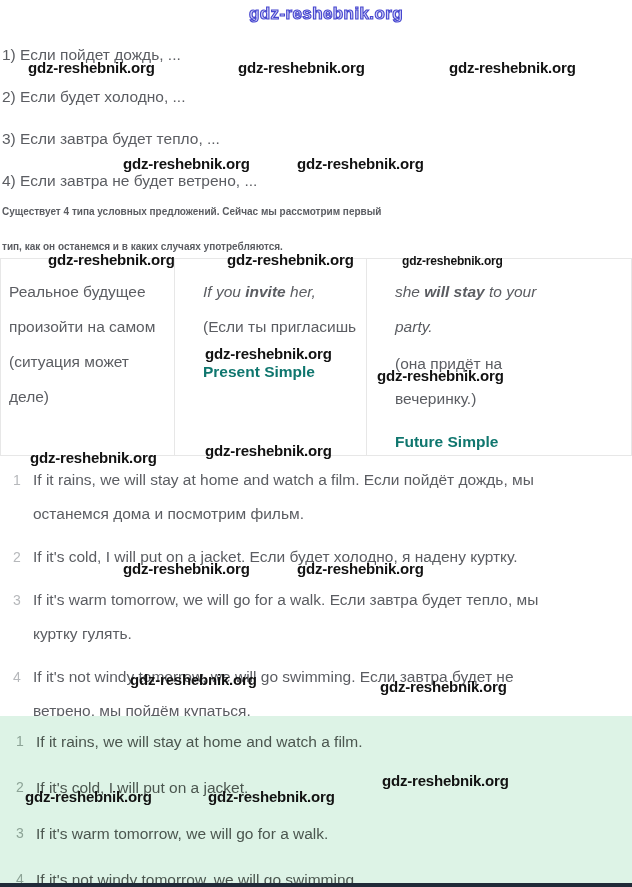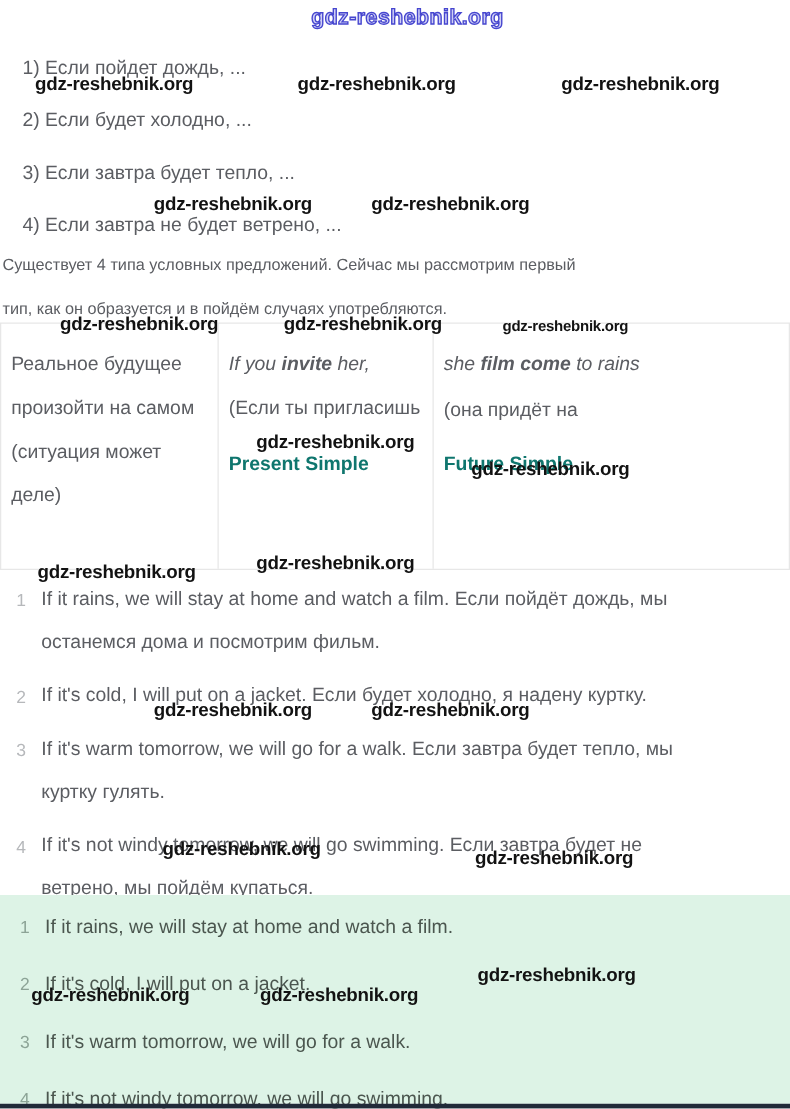--- a/index.html
+++ b/index.html
@@ -13,29 +13,29 @@
     letter-spacing:-0.2px; white-space:nowrap;
   }
   .wm.small { font-size:12px; }
   
   .wm-top {
     position:absolute; top:4px; left:50%; transform:translateX(-50%);
     font-size:17px; font-weight:700; letter-spacing:.4px;
     color:#cfcff5; -webkit-text-stroke:1.1px #4646cf; white-space:nowrap;
   }
   
-  .intro { position:absolute; top:34px; left:18px; }
+  .intro { position:absolute; top:34px; left:2px; }
   .intro-line { font-size:15.5px; color:#5b5d62; line-height:42px; white-space:nowrap; }
   
   .para { position:absolute; top:194px; left:2px; }
-  .para-line { font-size:13px; color:#5b5d62; line-height:35px; white-space:nowrap; }
+  .para-line { font-size:10px; color:#5b5d62; line-height:35px; white-space:nowrap;font-weight:bold; }
   
   .gtable {
     position:absolute; top:258px; left:0; width:630px; height:196px;
-    border:1px solid #e7e7e7; display:grid; grid-template-columns:174px 172px 1fr;
+    border:1px solid #e7e7e7; display:grid; grid-template-columns:174px 172px 1fr;gap:20px;
   }
   .gcell {
     border-right:1px solid #e7e7e7; padding:15px 8px 0 8px;
     font-size:15.5px; color:#5b5d62; line-height:35px; overflow:hidden;
   }
   .gcell:last-child { border-right:none; }
   .example { font-style:italic; }
   .bold-seg { font-weight:700; }
   .tense { font-weight:700; color:#0f766e; margin-top:10px; }
   .t-gap { margin-top:2px; }
@@ -66,38 +66,40 @@
 
   <div class="intro">
     <div class="intro-line">1) Если пойдет дождь, ...</div>
     <div class="intro-line">2) Если будет холодно, ...</div>
     <div class="intro-line">3) Если завтра будет тепло, ...</div>
     <div class="intro-line">4) Если завтра не будет ветрено, ...</div>
   </div>
 
   <div class="para">
     <div class="para-line">Существует 4 типа условных предложений. Сейчас мы рассмотрим первый</div>
-    <div class="para-line">тип, как он образуется и в пойдём случаях употребляются.</div>
+    <div class="para-line">тип, как он останемся и в каких случаях употребляются.</div>
   </div>
 
   <div class="gtable">
     <div class="gcell">
       <div>Реальное будущее</div>
       <div>произойти на самом</div>
       <div>(ситуация может</div>
       <div>деле)</div>
     </div>
     <div class="gcell">
       <div class="example"><span>If you </span><span class="bold-seg">invite</span><span> her,</span></div>
       <div>(Если ты пригласишь</div>
       <div class="tense">Present Simple</div>
     </div>
     <div class="gcell">
-      <div class="example"><span>she </span><span class="bold-seg">film come</span><span> to rains</span></div>
+      <div class="example"><span>she </span><span class="bold-seg">will stay</span><span> to your</span></div>
+      <div class="example">party.</div>
       <div class="t-gap">(она придёт на</div>
+      <div>вечеринку.)</div>
       <div class="tense t-gap2">Future Simple</div>
     </div>
   </div>
 
   <div class="examples">
     <div class="ex-row">
       <div class="ex-num">1</div>
       <div class="ex-text">
         <div class="ex-line">If it rains, we will stay at home and watch a film. Если пойдёт дождь, мы</div>
         <div class="ex-line">останемся дома и посмотрим фильм.</div>

